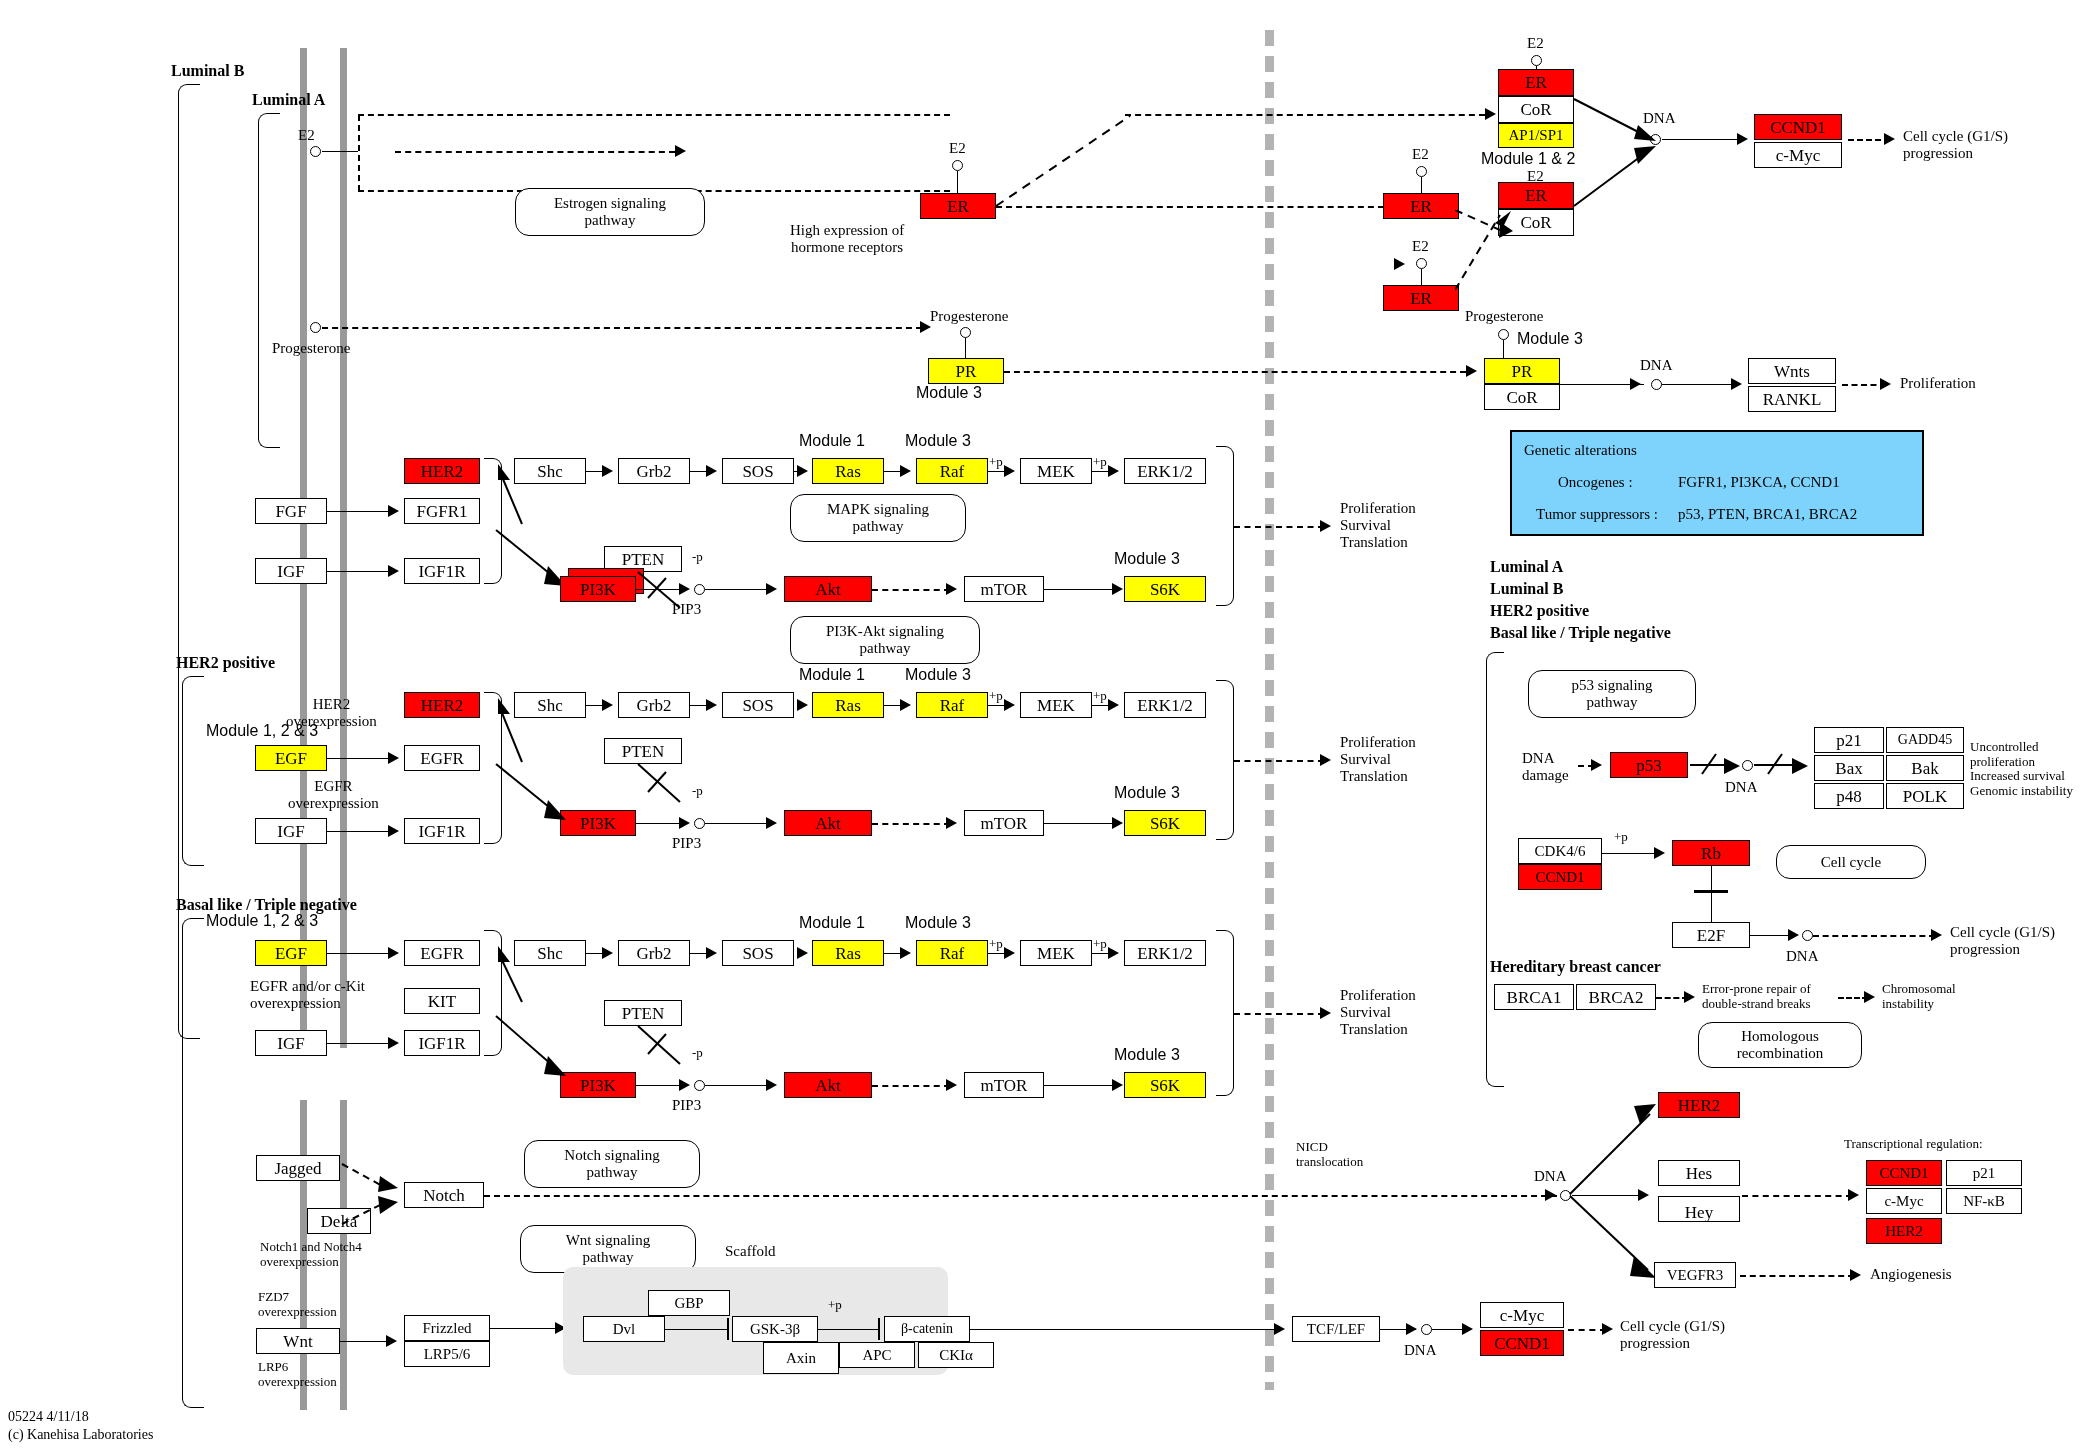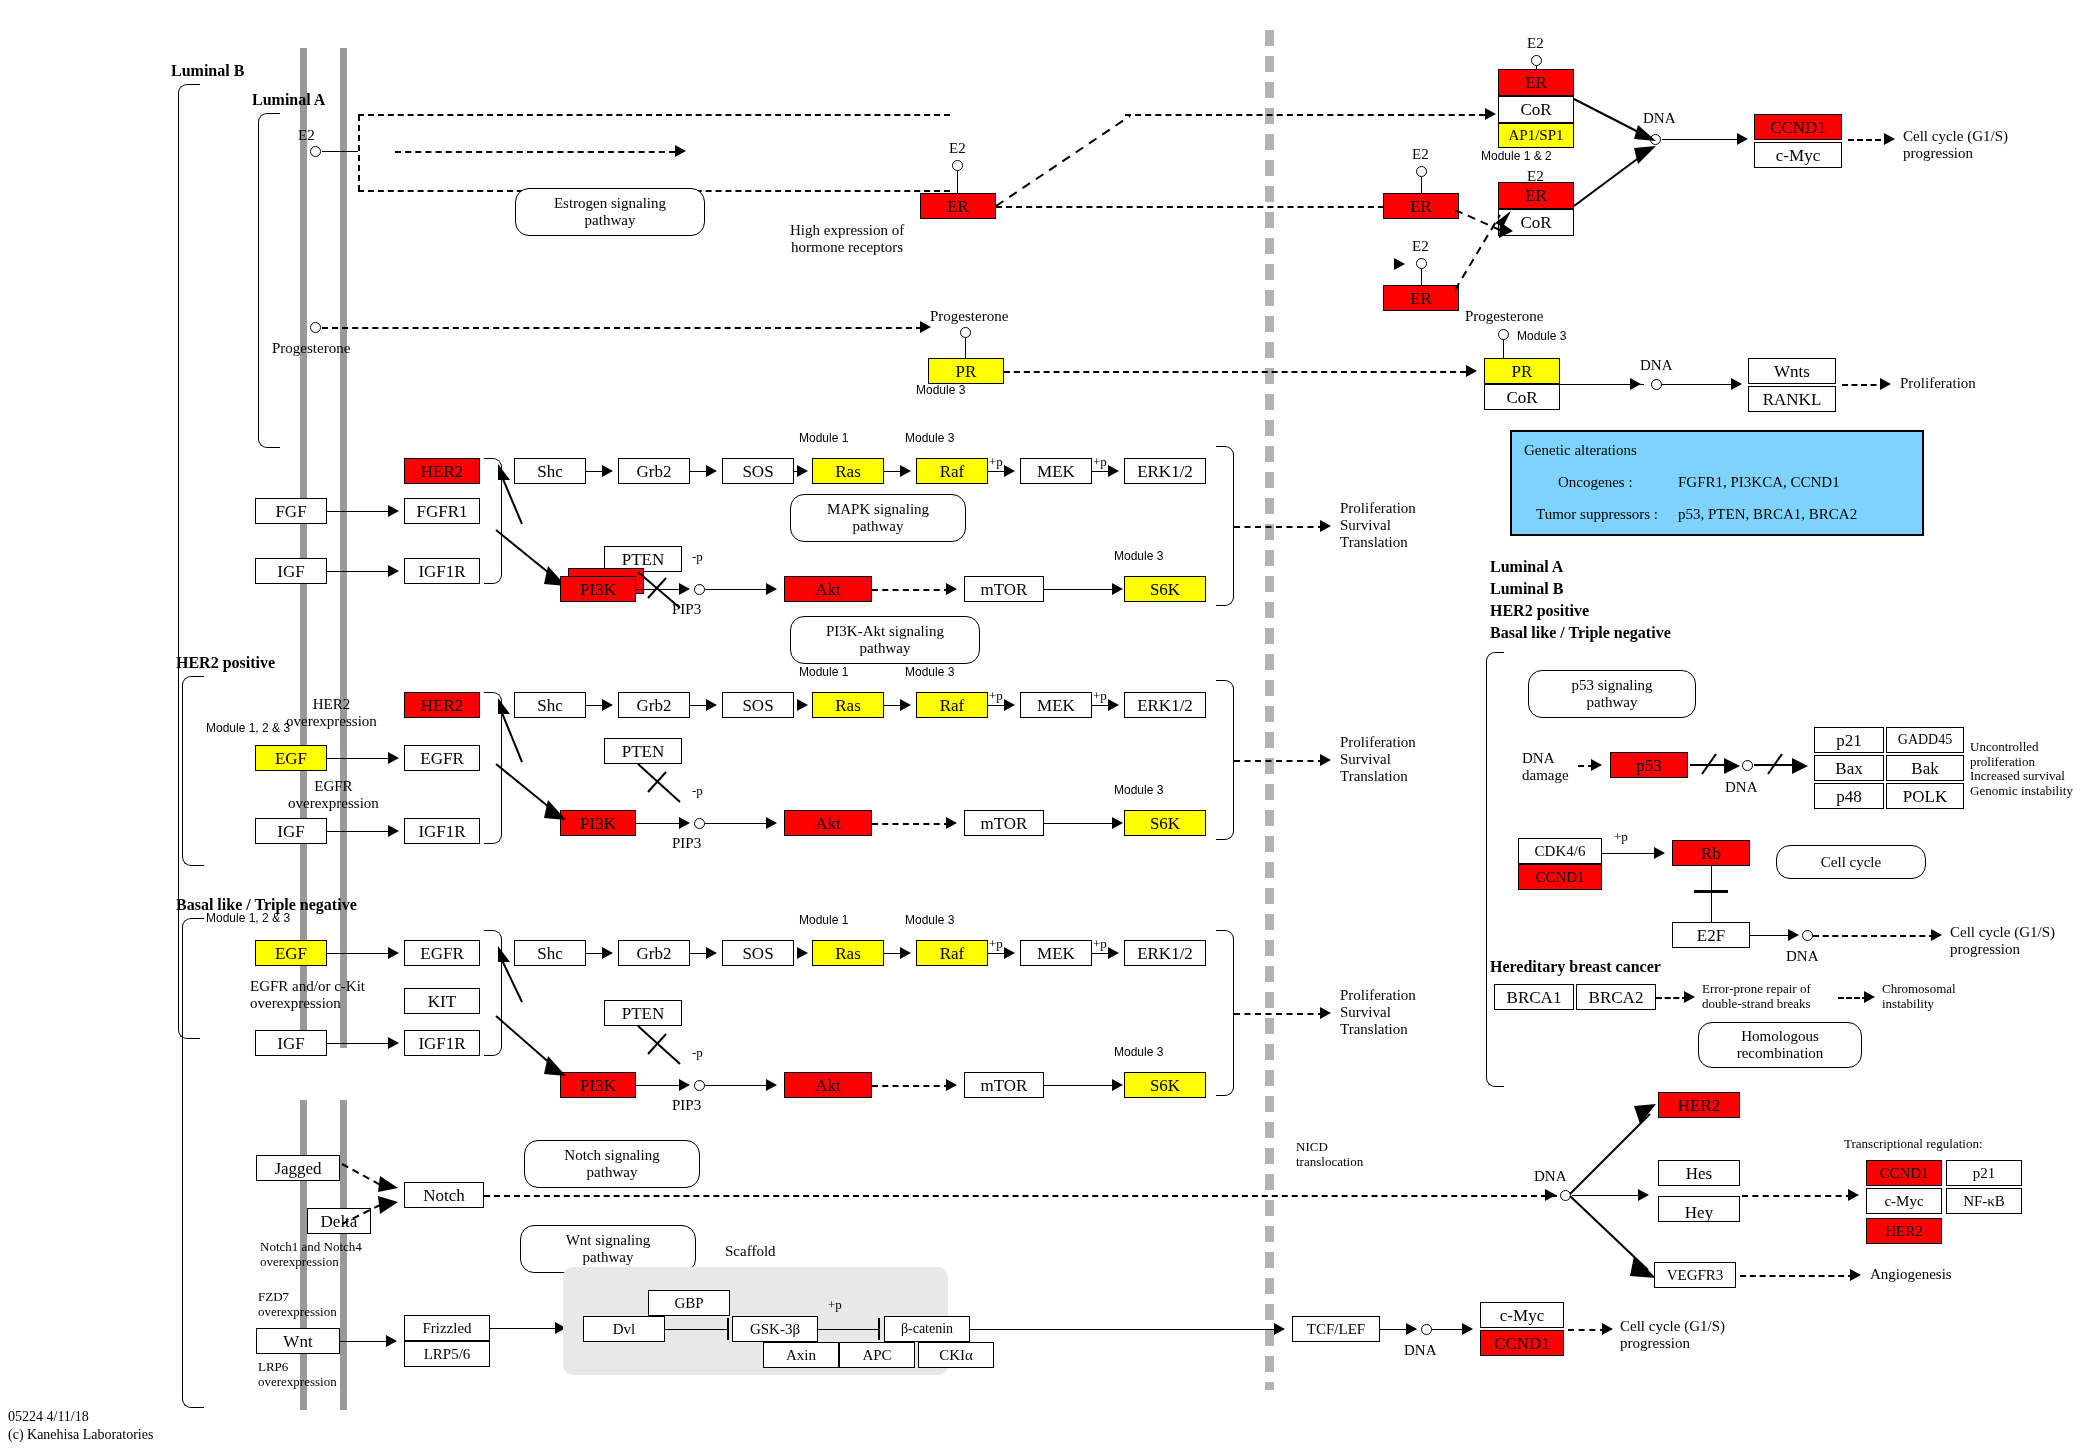--- a/index.html
+++ b/index.html
@@ -14,21 +14,21 @@
   .node.yellow{background:#ffff00;}
   .node.small{font-size:15px;}
   .node.tiny{font-size:14px;}
   
   .capsule{position:absolute;box-sizing:border-box;border:1.5px solid #000;background:#fff;
            border-radius:14px;display:flex;align-items:center;justify-content:center;
            text-align:center;font-size:15px;line-height:1.12;}
   
   .lbl{position:absolute;font-size:15px;line-height:1.12;white-space:pre;}
   .lbl.b{font-weight:bold;font-size:16px;}
-  .lbl.mod{font-family:"Liberation Sans",sans-serif;font-size:12px;}
+  .lbl.mod{font-family:"Liberation Sans",sans-serif;font-size:16px;}
   .lbl.sm{font-size:13px;}
   
   .h{position:absolute;height:0;border-top:1.6px solid #000;}
   .v{position:absolute;width:0;border-left:1.6px solid #000;}
   .hd{position:absolute;height:0;border-top:2px dashed #000;}
   .vd{position:absolute;width:0;border-left:2px dashed #000;}
   
   .ar{position:absolute;width:0;height:0;border-top:6px solid transparent;
       border-bottom:6px solid transparent;border-left:11px solid #000;}
   
@@ -784,21 +784,21 @@
     <span>Dvl</span>
   </div>
   <div class="node small" style="left:648px;top:1290px;width:82px;height:26px;z-index:4;">
     <span>GBP</span>
   </div>
   <div class="h" style="left:665px;top:1329px;width:64px;z-index:4;"></div>
   <div class="inh" style="left:727px;top:1318px;height:22px;z-index:5;"></div>
   <div class="node small" style="left:732px;top:1316px;width:86px;height:26px;z-index:4;">
     <span>GSK-3β</span>
   </div>
-  <div class="node small" style="left:763px;top:1342px;width:76px;height:26px;z-index:4;">
+  <div class="node small" style="left:763px;top:1342px;width:76px;height:32px;z-index:4;">
     <span>Axin</span>
   </div>
   <div class="node small" style="left:839px;top:1342px;width:76px;height:26px;z-index:4;">
     <span>APC</span>
   </div>
   <div class="lbl sm" style="left:828px;top:1298px;">+p</div>
   <div class="h" style="left:818px;top:1329px;width:62px;z-index:4;"></div>
   <div class="inh" style="left:878px;top: 1318px;height:22px;z-index:5;"></div>
   <div class="node tiny" style="left:884px;top:1316px;width:86px;height:26px;z-index:4;">
     <span>β-catenin</span>

